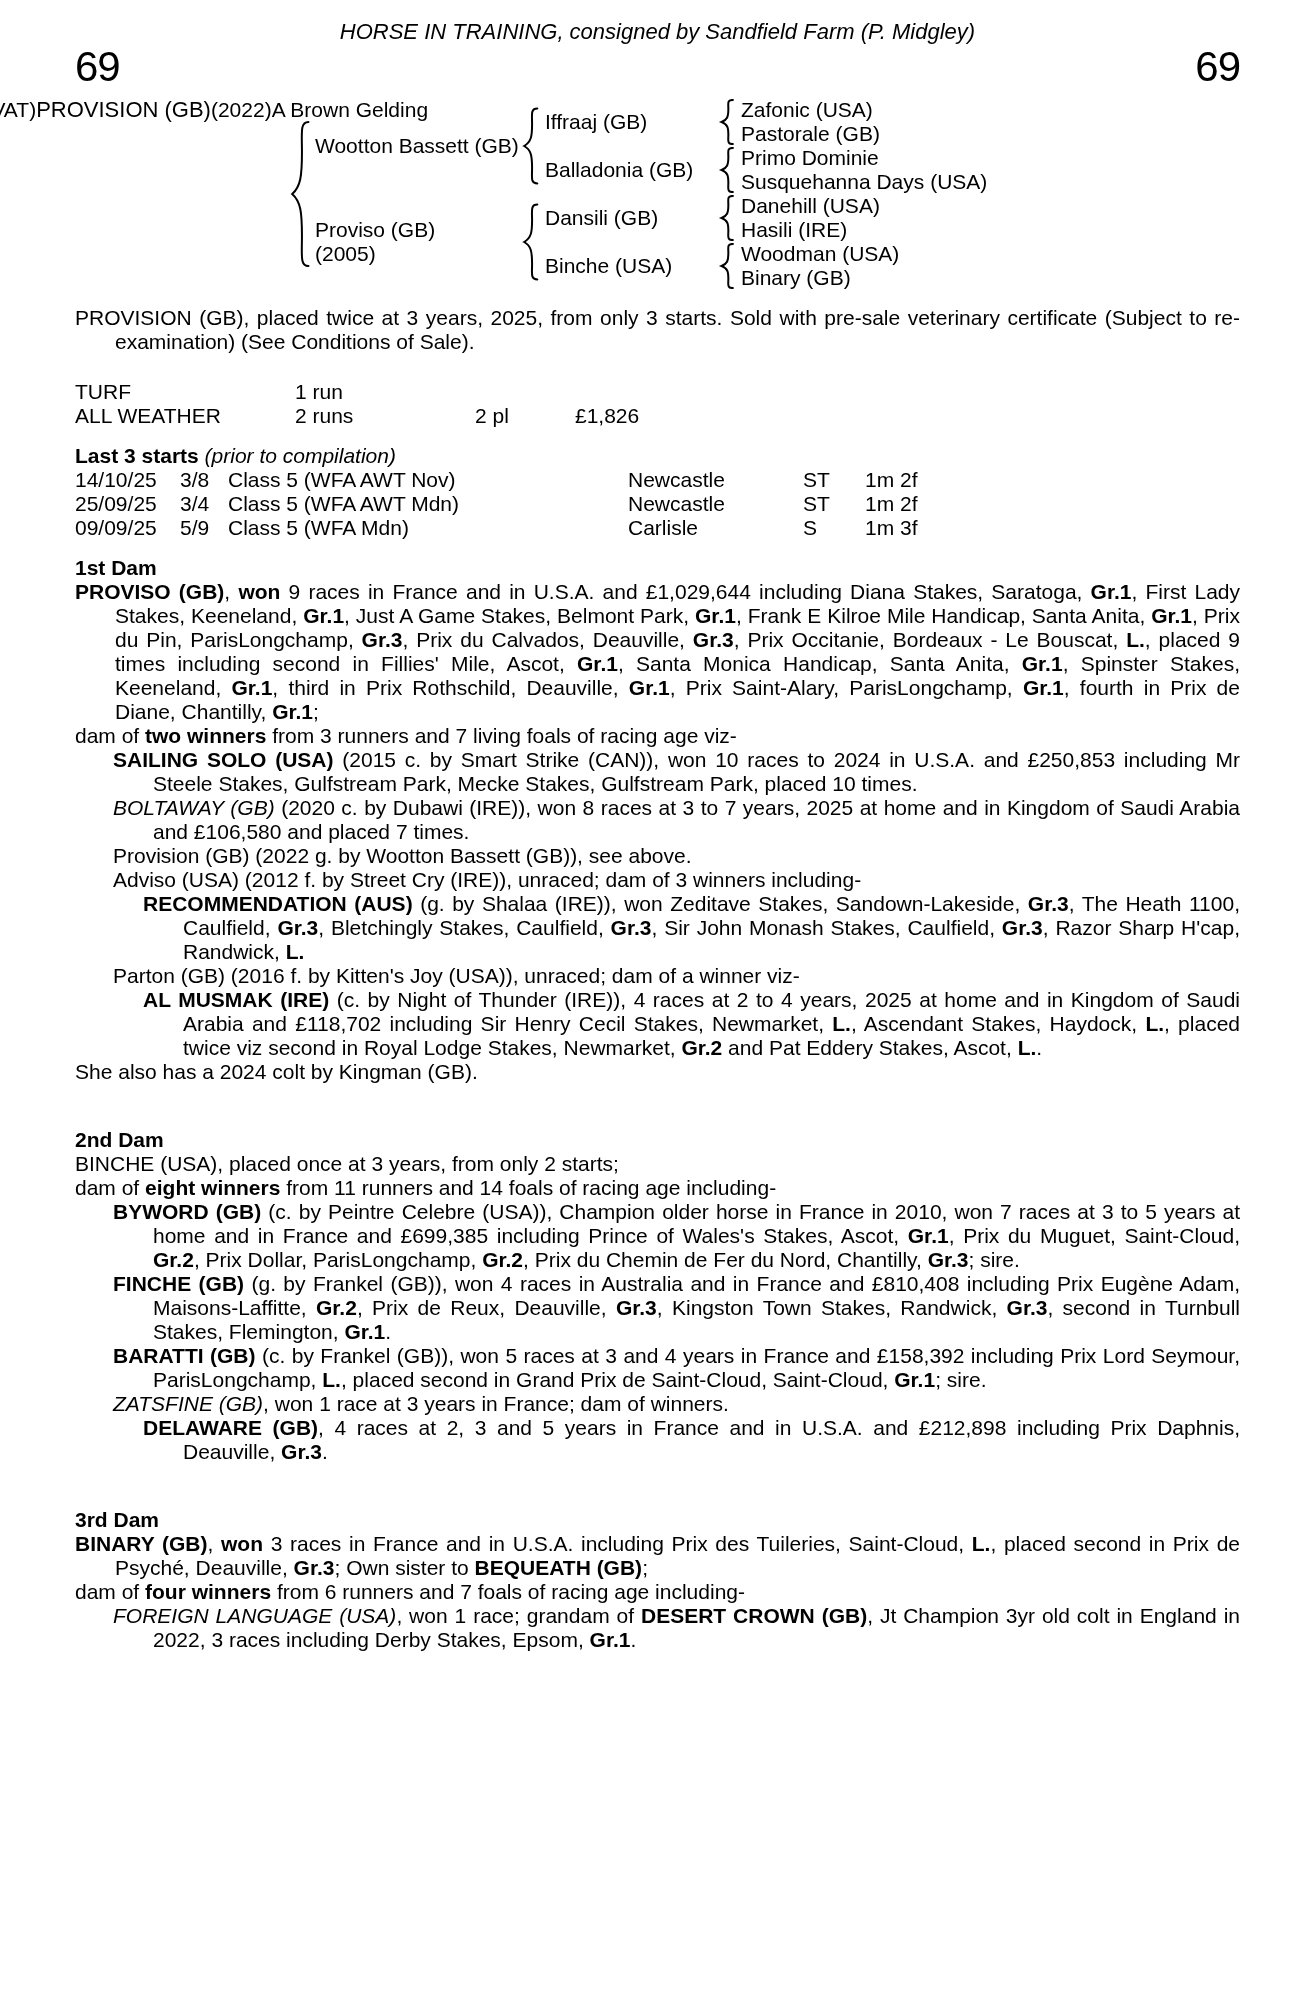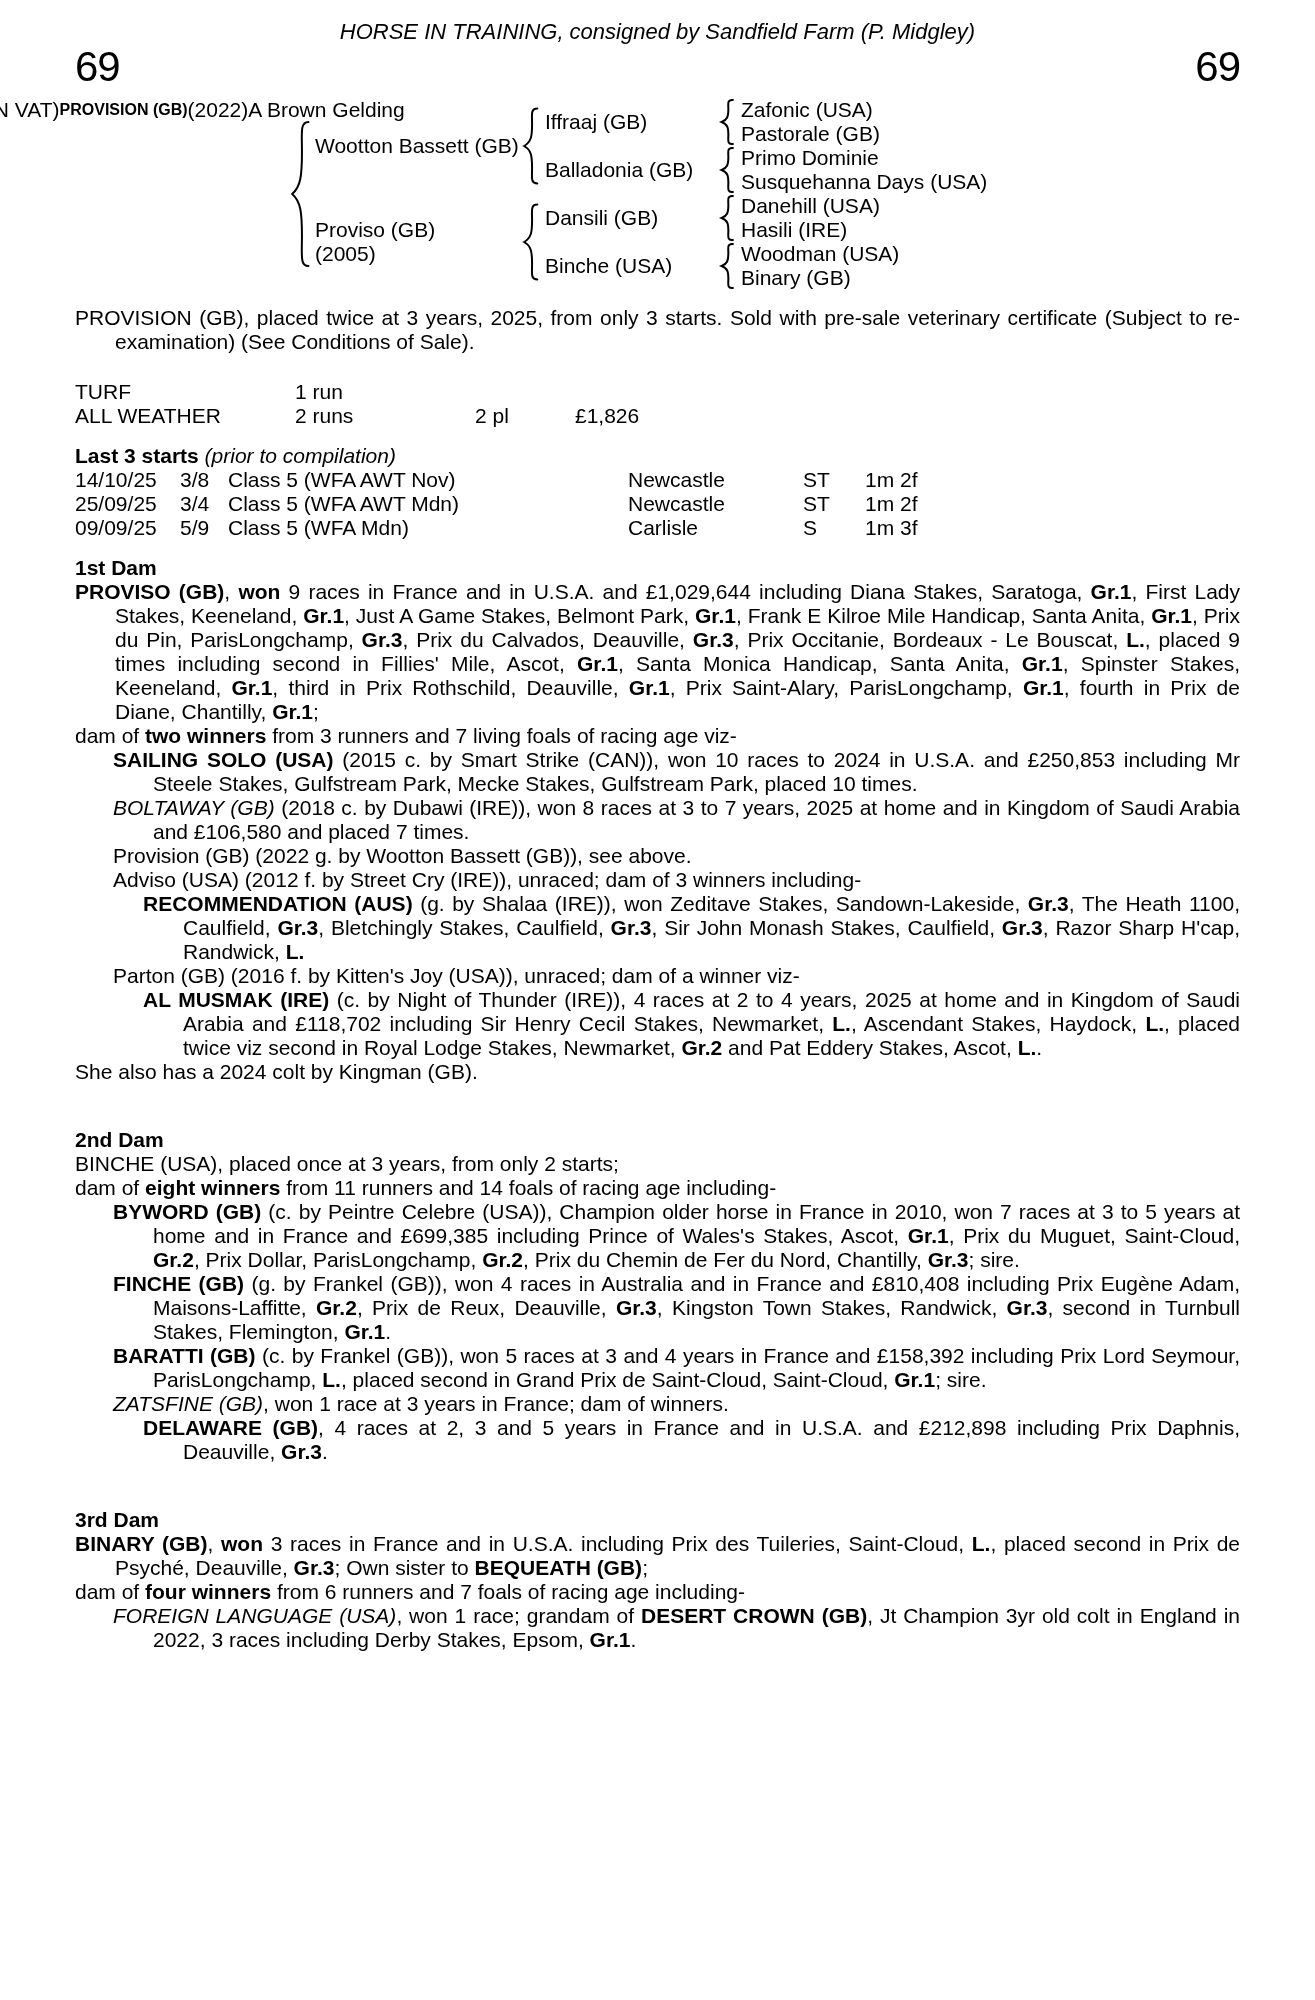--- a/index.html
+++ b/index.html
@@ -23,21 +23,21 @@
 
   
   .pedigree {
     display: grid;
     grid-template-columns: 210px 30px 200px 30px 168px 28px 1fr;
     grid-auto-rows: 24px;
     margin-top: 10px;
   }
   .ped-cell { display: flex; align-items: center; white-space: nowrap; }
   .ped-subject { flex-direction: row; align-items: flex-start; justify-content: center; }
-  .ped-subject .ped-name { font-weight: 700; font-size: 16px; }
+  .ped-subject .ped-name { font-weight: 400; font-size: 22px; }
   .ped-dam-block { flex-direction: column; align-items: flex-start; justify-content: center; }
   .brace-cell { display: flex; align-items: center; justify-content: center; }
   .brace-cell svg { display: block; }
   .brace-main svg { width: 26px; height: 150px; }
   .brace-g1 svg  { width: 21px; height: 78px; }
   .brace-g2 svg  { width: 18px; height: 46px; }
 
   
   .race-record { margin-top: 26px; }
   .rr-row { display: flex; }
@@ -195,21 +195,21 @@
       <span class="l3-going">S</span>
       <span class="l3-dist">1m 3f</span>
     </div>
   </div>
 
   <div class="section-first">
     <div class="dam-heading">1st Dam</div>
     <div class="para L0"><span class="b">PROVISO (GB)</span><span>, </span><span class="b">won</span><span> 9 races in France and in U.S.A. and £1,029,644 including Diana Stakes, Saratoga, </span><span class="b">Gr.1</span><span>, First Lady Stakes, Keeneland, </span><span class="b">Gr.1</span><span>, Just A Game Stakes, Belmont Park, </span><span class="b">Gr.1</span><span>, Frank E Kilroe Mile Handicap, Santa Anita, </span><span class="b">Gr.1</span><span>, Prix du Pin, ParisLongchamp, </span><span class="b">Gr.3</span><span>, Prix du Calvados, Deauville, </span><span class="b">Gr.3</span><span>, Prix Occitanie, Bordeaux - Le Bouscat, </span><span class="b">L.</span><span>, placed 9 times including second in Fillies' Mile, Ascot, </span><span class="b">Gr.1</span><span>, Santa Monica Handicap, Santa Anita, </span><span class="b">Gr.1</span><span>, Spinster Stakes, Keeneland, </span><span class="b">Gr.1</span><span>, third in Prix Rothschild, Deauville, </span><span class="b">Gr.1</span><span>, Prix Saint-Alary, ParisLongchamp, </span><span class="b">Gr.1</span><span>, fourth in Prix de Diane, Chantilly, </span><span class="b">Gr.1</span><span>;</span></div>
     <div class="para L0"><span>dam of </span><span class="b">two winners</span><span> from 3 runners and 7 living foals of racing age viz-</span></div>
     <div class="para L1"><span class="b">SAILING SOLO (USA)</span><span> (2015 c. by Smart Strike (CAN)), won 10 races to 2024 in U.S.A. and £250,853 including Mr Steele Stakes, Gulfstream Park, Mecke Stakes, Gulfstream Park, placed 10 times.</span></div>
-    <div class="para L1"><span class="i">BOLTAWAY (GB)</span><span> (2018 c. by Dubawi (IRE)), won 8 races at 3 to 7 years, 2025 at home and in Kingdom of Saudi Arabia and £106,580 and placed 7 times.</span></div>
+    <div class="para L1"><span class="i">BOLTAWAY (GB)</span><span> (2020 c. by Dubawi (IRE)), won 8 races at 3 to 7 years, 2025 at home and in Kingdom of Saudi Arabia and £106,580 and placed 7 times.</span></div>
     <div class="para L1"><span>Provision (GB) (2022 g. by Wootton Bassett (GB)), see above.</span></div>
     <div class="para L1"><span>Adviso (USA) (2012 f. by Street Cry (IRE)), unraced; dam of 3 winners including-</span></div>
     <div class="para L2"><span class="b">RECOMMENDATION (AUS)</span><span> (g. by Shalaa (IRE)), won Zeditave Stakes, Sandown-Lakeside, </span><span class="b">Gr.3</span><span>, The Heath 1100, Caulfield, </span><span class="b">Gr.3</span><span>, Bletchingly Stakes, Caulfield, </span><span class="b">Gr.3</span><span>, Sir John Monash Stakes, Caulfield, </span><span class="b">Gr.3</span><span>, Razor Sharp H'cap, Randwick, </span><span class="b">L.</span></div>
     <div class="para L1"><span>Parton (GB) (2016 f. by Kitten's Joy (USA)), unraced; dam of a winner viz-</span></div>
     <div class="para L2"><span class="b">AL MUSMAK (IRE)</span><span> (c. by Night of Thunder (IRE)), 4 races at 2 to 4 years, 2025 at home and in Kingdom of Saudi Arabia and £118,702 including Sir Henry Cecil Stakes, Newmarket, </span><span class="b">L.</span><span>, Ascendant Stakes, Haydock, </span><span class="b">L.</span><span>, placed twice viz second in Royal Lodge Stakes, Newmarket, </span><span class="b">Gr.2</span><span> and Pat Eddery Stakes, Ascot, </span><span class="b">L.</span><span>.</span></div>
     <div class="para L0"><span>She also has a 2024 colt by Kingman (GB).</span></div>
   </div>
 
   <div class="section">
     <div class="dam-heading">2nd Dam</div>

